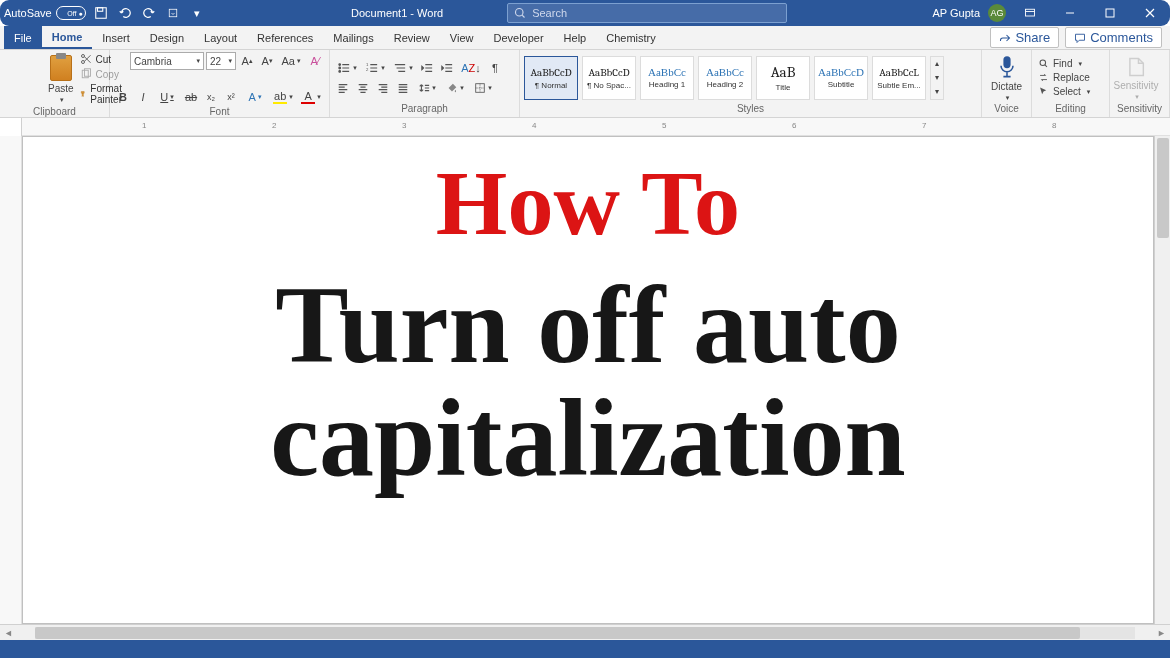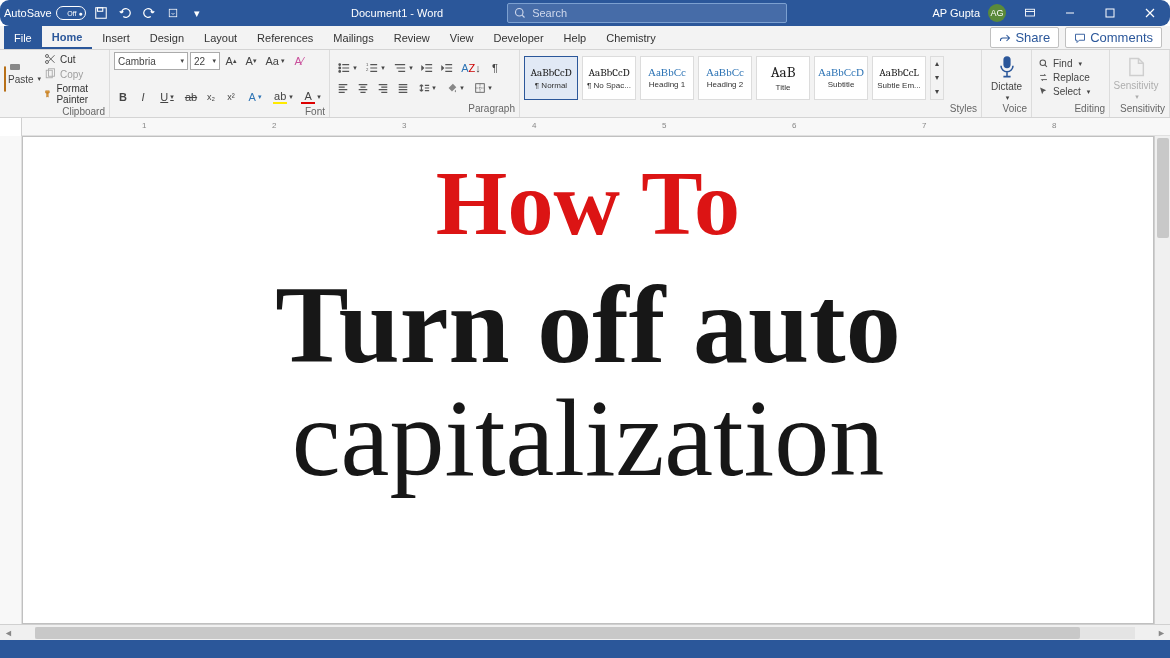--- a/index.html
+++ b/index.html
@@ -22,41 +22,41 @@
 .tab { padding: 0 10px; display: flex; align-items: center; font-size: 11px; color: #333; cursor: pointer; }
 .tab.file { background: #2b579a; color: #fff; }
 .tab.active { border-bottom: 2px solid #2b579a; color: #2b579a; font-weight: 600; }
 .tabs-right { margin-left: auto; display: flex; gap: 6px; align-items: center; padding-right: 4px; }
 .share-btn, .comments-btn { border: 1px solid #c0c0c0; border-radius: 2px; padding: 2px 8px; display: flex; align-items: center; gap: 4px; font-size: 13px; color: #2b579a; background: #fff; }
 
 
 .ribbon { height: 68px; background: #f3f3f3; border-bottom: 1px solid #d4d4d4; display: flex; }
 .group { border-right: 1px solid #dcdcdc; display: flex; flex-direction: column; padding: 2px 4px; }
 .group-body { flex: 1; display: flex; align-items: center; gap: 2px; }
-.group-label { text-align: right; font-size: 10px; color: #666; padding-bottom: 1px; }
-
-
-.paste-btn { width: 34px; display: flex; flex-direction: row; align-items: center; gap: 2px; font-size: 10px; }
+.group-label { text-align: center; font-size: 10px; color: #666; padding-bottom: 1px; }
+
+
+.paste-btn { width: 34px; display: flex; flex-direction: column; align-items: center; gap: 2px; font-size: 10px; margin-left: 44px; }
 .paste-icon { width: 22px; height: 26px; background: linear-gradient(#e0a040,#d08020); border-radius: 2px; border: 1px solid #b87018; position: relative; }
 .paste-icon::after { content: ''; position: absolute; top: -3px; left: 5px; width: 10px; height: 6px; background: #888; border-radius: 1px; }
 .clip-small { display: flex; flex-direction: column; gap: 1px; font-size: 10px; color: #333; padding-left: 2px; }
 .clip-item { display: flex; align-items: center; gap: 4px; padding: 1px 2px; }
 
 
 .font-row { display: flex; gap: 2px; align-items: center; }
 .font-name { width: 74px; height: 18px; border: 1px solid #ababab; background: #fff; font-size: 10px; padding: 0 3px; display: flex; align-items: center; justify-content: space-between; }
 .font-size { width: 30px; height: 18px; border: 1px solid #ababab; background: #fff; font-size: 10px; padding: 0 3px; display: flex; align-items: center; justify-content: space-between; }
 .rb { width: 18px; height: 18px; display: flex; align-items: center; justify-content: center; font-size: 11px; color: #444; border-radius: 2px; }
 .rb.sm { font-size: 9px; }
 .rb.wide { width: 26px; }
 .rb.bold { font-weight: bold; }
 .rb.italic { font-style: italic; }
 .rb.under { text-decoration: underline; }
 .rb.strike { text-decoration: line-through; }
-.font-rows { display: flex; flex-direction: column; gap: 18px; }
+.font-rows { display: flex; flex-direction: column; gap: 18px; align-items: flex-end; }
 .color-bar { width: 14px; height: 2px; background: #d00; display: block; }
 .color-bar.y { background: #ffea00; }
 
 
 .para-rows { display: flex; flex-direction: column; gap: 2px; }
 .para-row { display: flex; gap: 2px; }
 
 
 .styles-body { display: flex; gap: 4px; align-items: center; }
 .style-item { width: 54px; height: 44px; border: 1px solid #dcdcdc; background: #fff; display: flex; flex-direction: column; align-items: center; justify-content: center; gap: 2px; }
@@ -84,21 +84,21 @@
 .ruler-num { position: absolute; top: 3px; }
 
 
 .page-area { height: 488px; background: #8b5cf6; display: flex; }
 .page-gutter { width: 22px; background: #f8f8f8; border-right: 1px solid #e0e0e0; }
 .page { flex: 1; background: #fff; border: 1px solid #c0c0c0; margin: 0; position: relative; display: flex; flex-direction: column; align-items: center; padding-top: 20px; }
 .page-scroll { width: 16px; background: #f0f0f0; border-left: 1px solid #d0d0d0; position: relative; }
 .page-scroll::after { content: ''; position: absolute; left: 2px; top: 2px; width: 12px; height: 100px; background: #c8c8c8; border-radius: 2px; }
 .headline1 { font-family: Georgia, 'Times New Roman', serif; font-weight: 900; font-size: 92px; color: #dc1414; line-height: 1; }
 .headline2 { font-family: Georgia, 'Times New Roman', serif; font-weight: 900; font-size: 110px; color: #171717; line-height: 0.95; margin-top: 24px; }
-.headline3 { font-family: Georgia, 'Times New Roman', serif; font-weight: 400; font-size: 110px; color: #171717; line-height: 0.95; margin-top: 8px; }
+.headline3 { font-family: Georgia, 'Times New Roman', serif; font-weight: 700; font-size: 110px; color: #171717; line-height: 0.95; margin-top: 8px; }
 .hscroll { height: 16px; background: #f0f0f0; border-top: 1px solid #d0d0d0; display: flex; align-items: center; }
 .hscroll-track { flex: 1; height: 12px; margin: 0 18px; background: #e4e4e4; position: relative; }
 .hscroll-thumb { position: absolute; left: 0; width: 95%; height: 100%; background: #c8c8c8; border-radius: 2px; }
 
 
 .status { height: 22px; background: #2b579a; color: #fff; display: flex; align-items: center; font-size: 10px; padding: 0 6px; gap: 12px; }
 .status .sp { flex: 1; }
 
 .chev { font-size: 7px; margin-left: 2px; }
 svg { display: block; }

